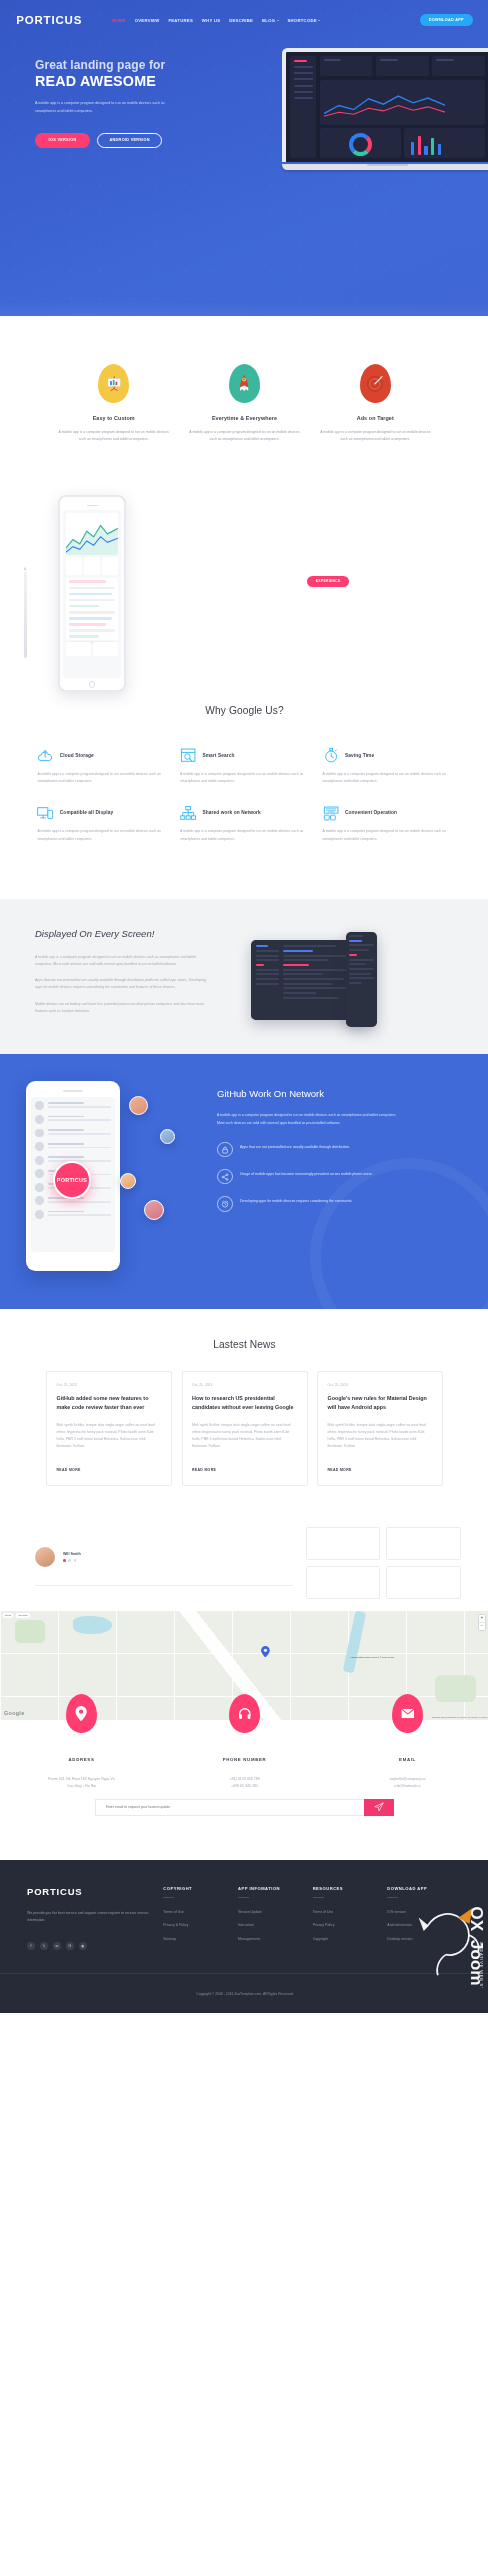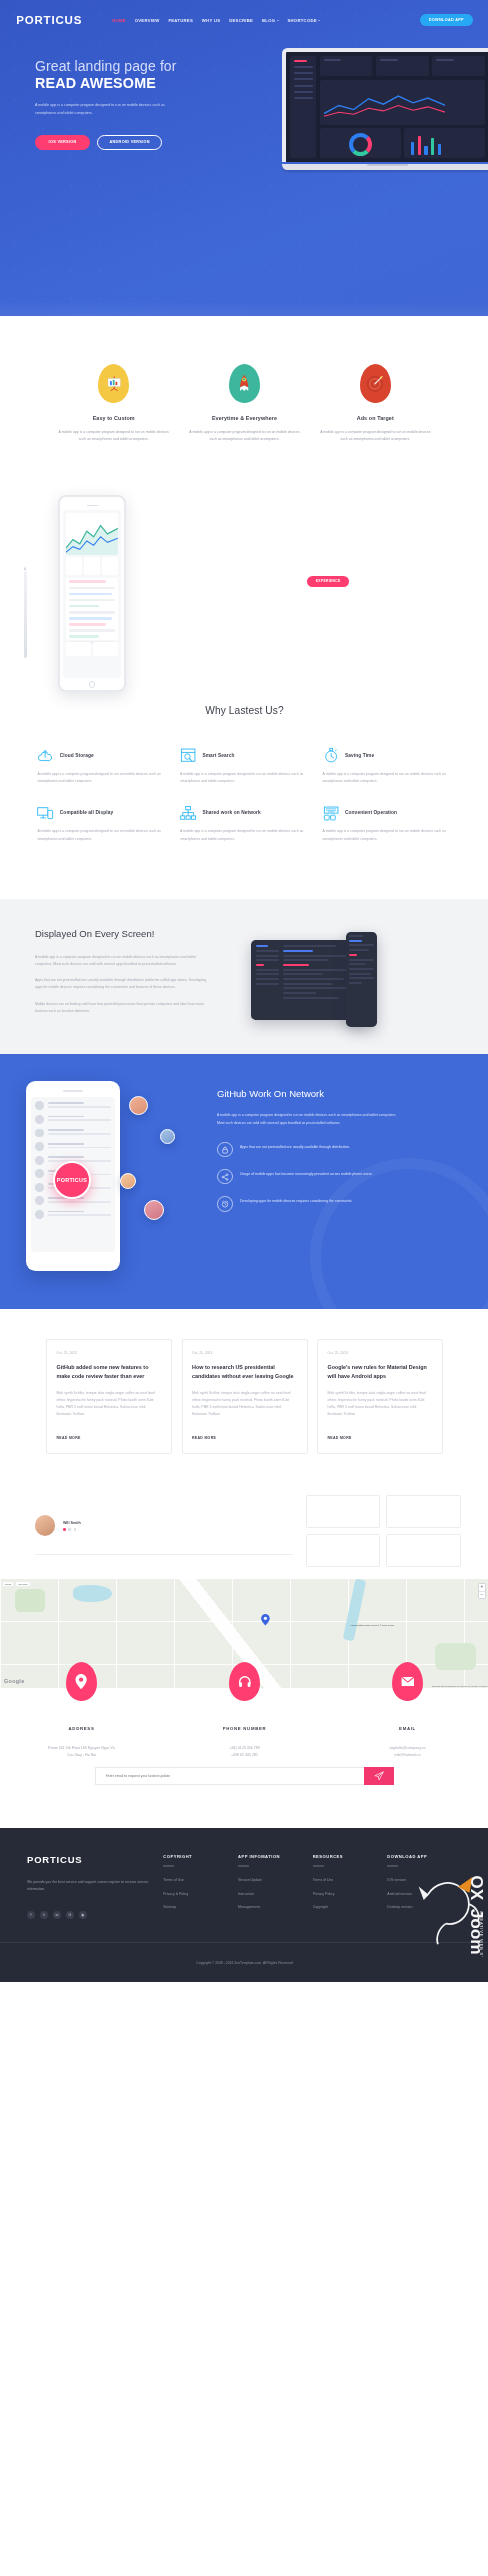--- a/index.html
+++ b/index.html
@@ -45,21 +45,21 @@
   }
   .nav-links a.active{color:#ff3d71;}
   .caret{display:inline-block;margin-left:1.4px;border-left:1.4px solid transparent;border-right:1.4px solid transparent;border-top:1.8px solid #e9ecfb;vertical-align:middle;}
   .btn-download{
     background:#27a8f5;color:#fff;border:none;border-radius:7.5px;
     font-size:3.8px;font-weight:bold;letter-spacing:0.3px;
     padding:4.1px 8.8px;cursor:pointer;white-space:nowrap;
   }
   .hero-inner{position:relative;z-index:4;display:flex;padding:23px 0 0 0;}
   .hero-left{width:194px;padding-left:35px;padding-top:4.1px;}
-  .hero-sub{font-size:14px;color:#d6ddf8;font-weight:400;letter-spacing:0.1px;}
+  .hero-sub{font-size:12px;color:#d6ddf8;font-weight:700;letter-spacing:0.1px;}
   .hero-title{font-size:14.3px;font-weight:bold;color:#fff;letter-spacing:0.2px;margin-top:1.4px;line-height:1.12;}
   .hero-desc{margin-top:11px;font-size:3.7px;line-height:1.95;color:#cfd9f7;max-width:139px;}
   .hero-btns{margin-top:17.7px;display:flex;gap:6.8px;align-items:center;}
   .btn-ios{background:#ff3d71;color:#fff;border:none;border-radius:8.8px;font-size:3.8px;font-weight:bold;letter-spacing:0.3px;padding:5.4px 13.6px;cursor:pointer;}
   .btn-android{background:transparent;color:#fff;border:0.7px solid #fff;border-radius:8.8px;font-size:3.8px;font-weight:bold;letter-spacing:0.3px;padding:4.8px 11.5px;cursor:pointer;}
 
   
   .laptop{position:absolute;right:-4.1px;top:48px;width:211px;z-index:3;}
   .laptop-screen{
     background:#1b1f33;border:4.1px solid #e9ebf0;border-bottom:none;
@@ -119,21 +119,21 @@
   .why{padding:4.1px 0 37px;}
   .sec-title{text-align:center;font-size:10.2px;font-weight:400;color:#3b3f4a;margin-bottom:31px;letter-spacing:0.1px;}
   .why-grid{display:flex;flex-wrap:wrap;justify-content:center;gap:0;}
   .why-item{width:129px;margin:0 6.8px 19px;}
   .why-head{display:flex;align-items:center;gap:6.1px;margin-bottom:7.5px;}
   .why-ico{width:16.3px;height:16.3px;flex:none;}
   .why-head h4{font-size:4.8px;font-weight:bold;color:#3b3f4a;letter-spacing:0.1px;}
   .why-item p{font-size:3.5px;line-height:2.1;color:#a4a9b3;}
 
   
-  .displayed{background:#f2f3f5;padding:28.5px 0 30px;display:flex;}
+  .displayed{background:#f2f3f5;padding:28.5px 0 30px;display:flex;font-style:italic;}
   .disp-left{width:244px;padding-left:35px;}
   .disp-left h2{font-size:9.5px;font-weight:400;color:#3b3f4a;margin-bottom:15px;}
   .disp-left p{font-size:3.5px;line-height:2.1;color:#a4a9b3;margin-bottom:8.8px;max-width:173px;}
   .disp-right{flex:1;position:relative;padding-top:9.5px;}
   .tab-dark{position:absolute;left:6.8px;top:12.2px;width:114px;height:80px;background:#2c3142;border-radius:4.8px;padding:5.4px;box-shadow:0 4.8px 13.6px rgba(30,36,60,.25);}
   .phone-dark{position:absolute;left:102px;top:4.1px;width:31px;height:95px;background:#2c3142;border-radius:4.8px;padding:3.4px 2.7px;box-shadow:0 4.8px 13.6px rgba(30,36,60,.3);}
   .ui-line{height:2px;background:#3b4158;border-radius:1.4px;margin-bottom:2.7px;}
   .ui-line.acc{background:#4b7bf0;width:50%;}
   .ui-line.acc2{background:#ff3d71;width:34%;}
   .ui-cols{display:flex;gap:3.4px;height:100%;}
@@ -406,21 +406,21 @@
             <div class="t-box" style="height:13.6px;"></div>
             <div class="t-box" style="height:13.6px;"></div>
           </div>
       </div>
       <div class="home"></div>
     </div>
     <button class="exp-btn">EXPERIENCE</button>
   </section>
 
   <section class="why">
-    <h2 class="sec-title">Why Lastest Us?</h2>
+    <h2 class="sec-title">Why Google Us?</h2>
     <div class="why-grid">
 
       <div class="why-item">
         <div class="why-head">
           <svg class="why-ico" viewBox="0 0 24 24">
             <path d="M6 20 a4 4 0 0 1 0-8 a5 5 0 0 1 9.6-1.2 A4 4 0 0 1 18 20 Z" fill="none" stroke="#29b6f6" stroke-width="1.3"></path>
             <path d="M12 16 L12 5 M12 5 L8.5 8.5 M12 5 L15.5 8.5" stroke="#29b6f6" stroke-width="1.3" fill="none"></path>
           </svg>
           <h4>Cloud Storage</h4>
         </div>
@@ -662,20 +662,21 @@
             <path d="M12 13 V8 M12 13 L15.5 15" stroke="#fff" stroke-width="1.6" fill="none"></path>
             <path d="M4 5 L7 2.5 M20 5 L17 2.5" stroke="#fff" stroke-width="1.8"></path>
           </svg>
         </div>
         <p>Developing apps for mobile devices requires considering the constraints.</p>
       </div>
     </div>
   </section>
 
   <section class="news">
+    <h2 class="sec-title" style="margin-bottom:20.4px;">Lastest News</h2>
     <div class="news-grid">
 
       <article class="card">
         <div class="date">Oct, 25, 2013</div>
         <h3>GitHub added some new features to make code review faster than ever</h3>
         <p>Meh synth Schlitz, tempor duis single-origin coffee ea next level ethnic fingerstache fanny pack nostrud. Photo booth anim 8-bit hella, PBR 3 wolf moon beard Helvetica. Salvia esse nihil, flexitarian Truffaut</p>
         <a class="readmore">READ MORE</a>
       </article>
 
       <article class="card">

